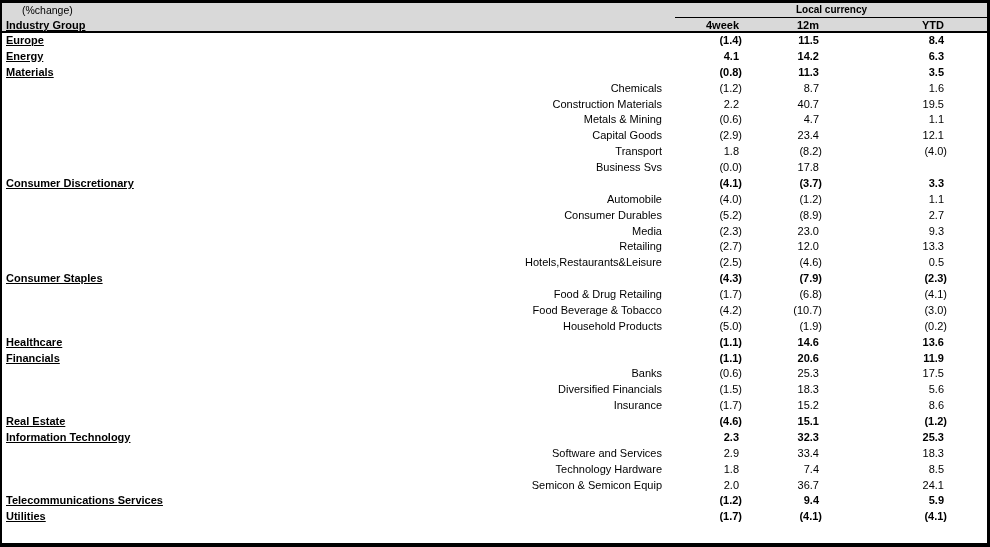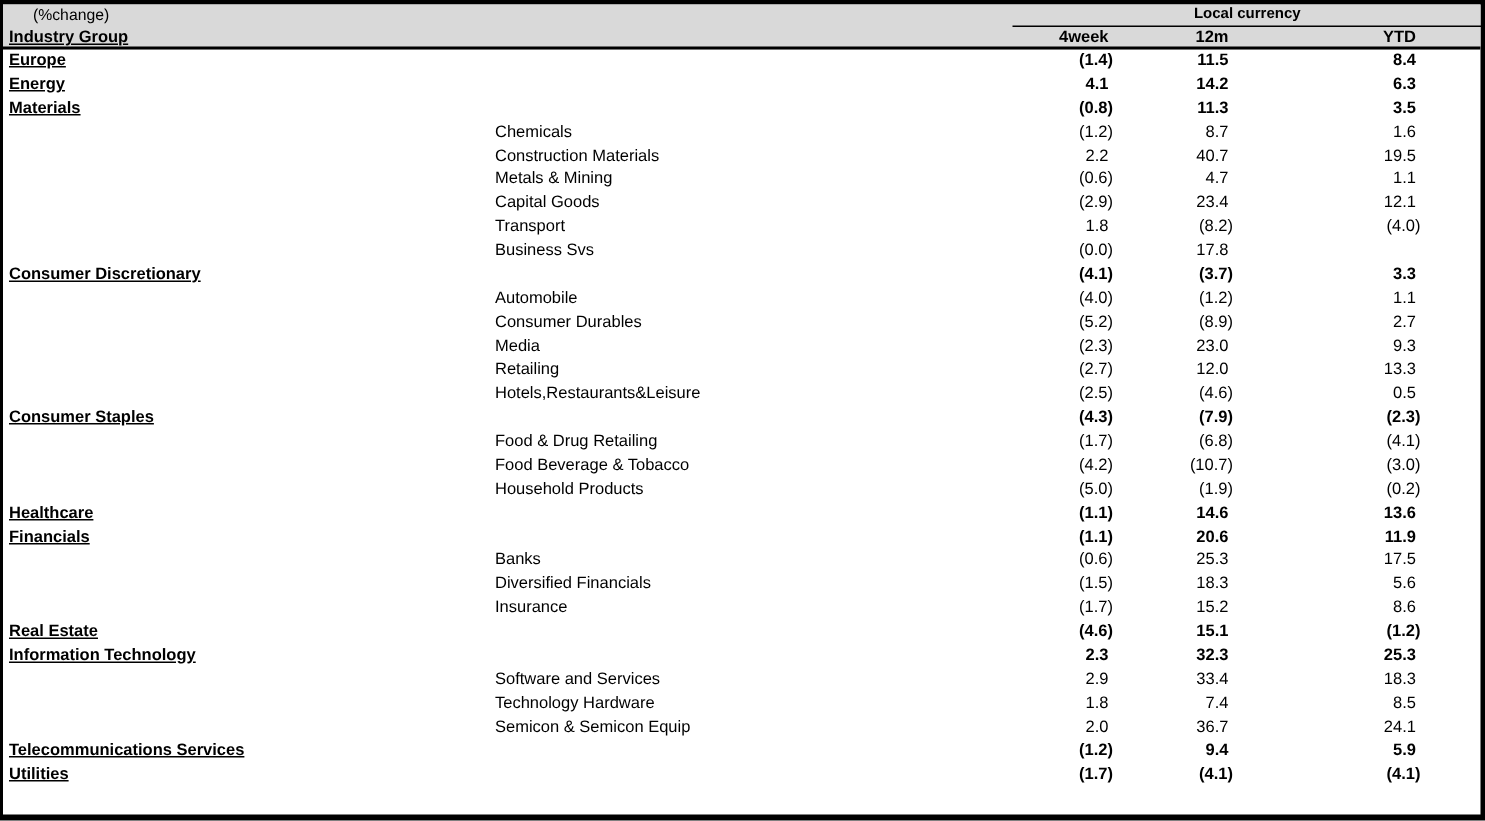--- a/index.html
+++ b/index.html
@@ -26,21 +26,21 @@
     width:313px; margin-left:13px; text-align:center;
     font-size:10px; font-weight:bold; line-height:14px;
     border-bottom:1.5px solid #000;
   }
   .h-row2, .row {
     display:grid;
     grid-template-columns:325px 335px 85px 80px 161px;
   }
   .h-row2 { height:15px; line-height:14px; font-weight:bold; font-size:11px; }
   .c-group { padding-left:4px; overflow:hidden; white-space:nowrap;text-decoration:underline; }
-  .c-sub   { padding-left:3px; overflow:hidden; white-space:nowrap; }
+  .c-sub   { padding-left:3px; overflow:hidden; white-space:nowrap;text-align:right; }
   .c-num   { text-align:right; padding-right:5px; white-space:nowrap; }
   .c-ytd   { padding-right:41px;text-align:right; }
   .c-num.pos { padding-right:8px; }
   .c-ytd.pos { padding-right:44px; }
   .tbody .row { height:15.875px; line-height:15.875px; font-size:11px; }
   .tbody .row.bold { font-weight:bold; }
 </style>
 </head>
 <body>
 

